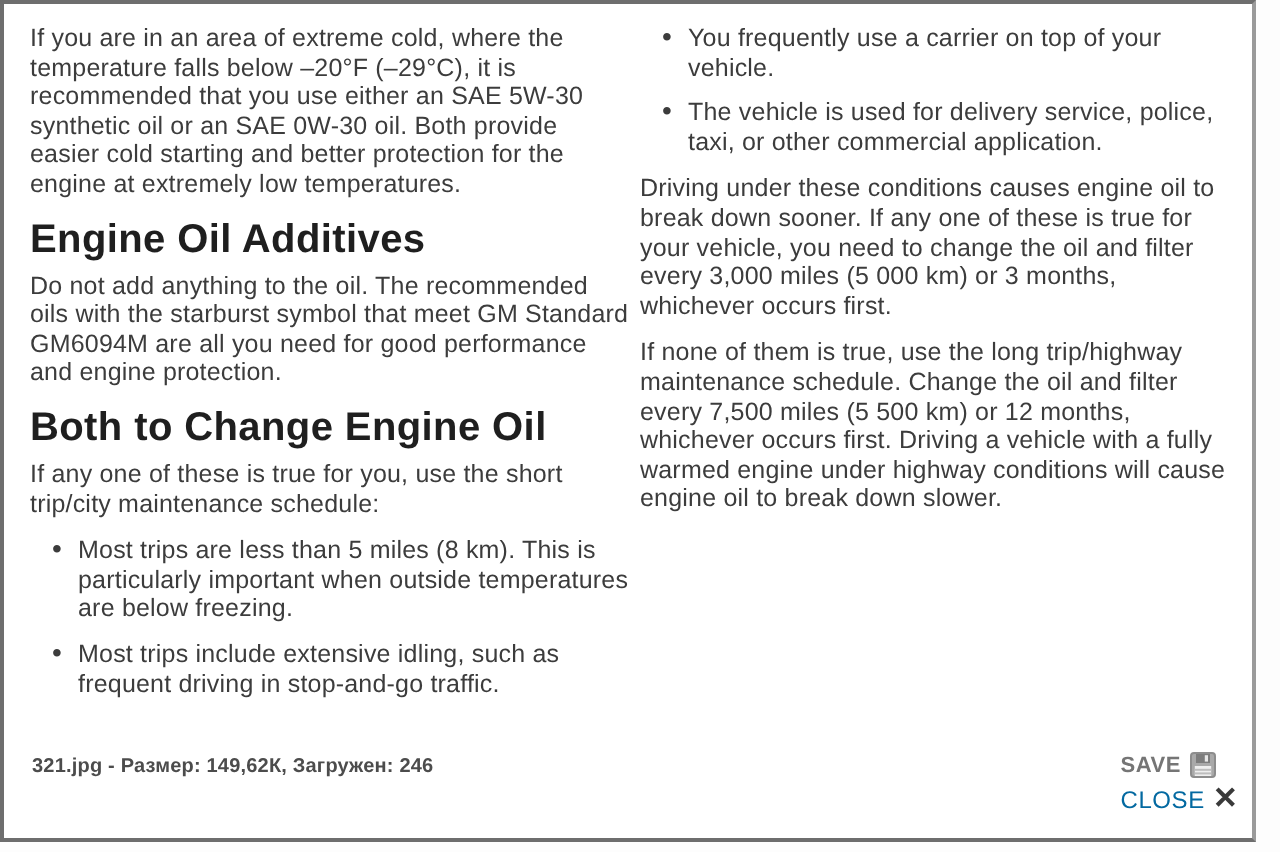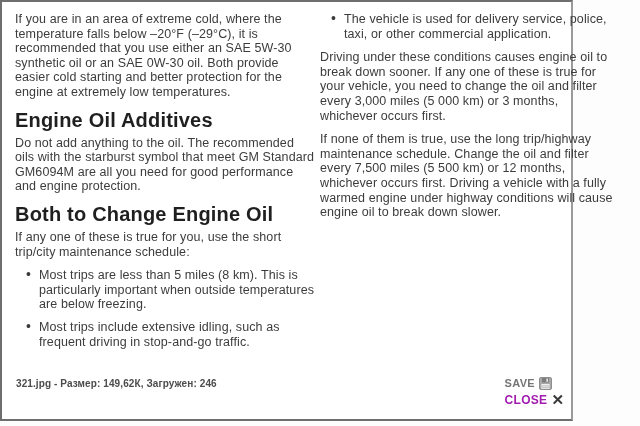--- a/index.html
+++ b/index.html
@@ -7,21 +7,21 @@
     width: 640px; height: 426px;
     background: #ffffff;
     font-family: "Liberation Sans", sans-serif;
     overflow: hidden;
   }
   .stage { position: relative; width: 640px; height: 426px; background: #fdfdfd; }
 
   
   .viewer {
     position: absolute; left: 0; top: 0;
-    width: 573px; height: 421px;
+    width: 628px; height: 421px;
     background: #ffffff;
     border: 2px solid #6e6e6e;
     border-right-color: #9a9a9a;
   }
 
   
   .doc {
     position: absolute; left: 0; top: 0; right: 0; height: 372px;
     color: #3c3c3c;
     font-size: 12.5px; line-height: 14.6px;
@@ -57,21 +57,21 @@
   .actions { position: absolute; right: 7px; top: 1px; text-align: right; }
   .action-link {
     display: flex; align-items: center; 
     gap: 4px; text-decoration: none; cursor: pointer;
   }
   .save-link { margin-bottom: 3px; }
   .save-label {
     font-size: 11px; color: #757575; font-weight: bold; letter-spacing: 0.3px;
   }
   .close-label {
-    font-size: 12px; color: #a21caf; font-weight: bold; letter-spacing: 0.3px;
+    font-size: 12px; color: #0369a1; font-weight: normal; letter-spacing: 0.3px;
   }
   .x-glyph {
     font-size: 15px; font-weight: bold; color: #3a3a3a; line-height: 15px;
   }
   .floppy { display: inline-block; width: 13px; height: 13px; }
 </style>
 </head>
 <body>
 
 <div class="stage">
@@ -91,20 +91,21 @@
         <p>If any one of these is true for you, use the short trip/city maintenance schedule:</p>
 
         <ul>
           <li>Most trips are less than 5 miles (8 km). This is particularly important when outside temperatures are below freezing.</li>
           <li>Most trips include extensive idling, such as frequent driving in stop-and-go traffic.</li>
         </ul>
       </div>
 
       <div class="col col-right">
         <ul>
+          <li>You frequently use a carrier on top of your vehicle.</li>
           <li>The vehicle is used for delivery service, police, taxi, or other commercial application.</li>
         </ul>
 
         <p>Driving under these conditions causes engine oil to break down sooner. If any one of these is true for your vehicle, you need to change the oil and filter every 3,000 miles (5 000 km) or 3 months, whichever occurs first.</p>
 
         <p>If none of them is true, use the long trip/highway maintenance schedule. Change the oil and filter every 7,500 miles (5 500 km) or 12 months, whichever occurs first. Driving a vehicle with a fully warmed engine under highway conditions will cause engine oil to break down slower.</p>
       </div>
     </div>
 
     <div class="footer">

